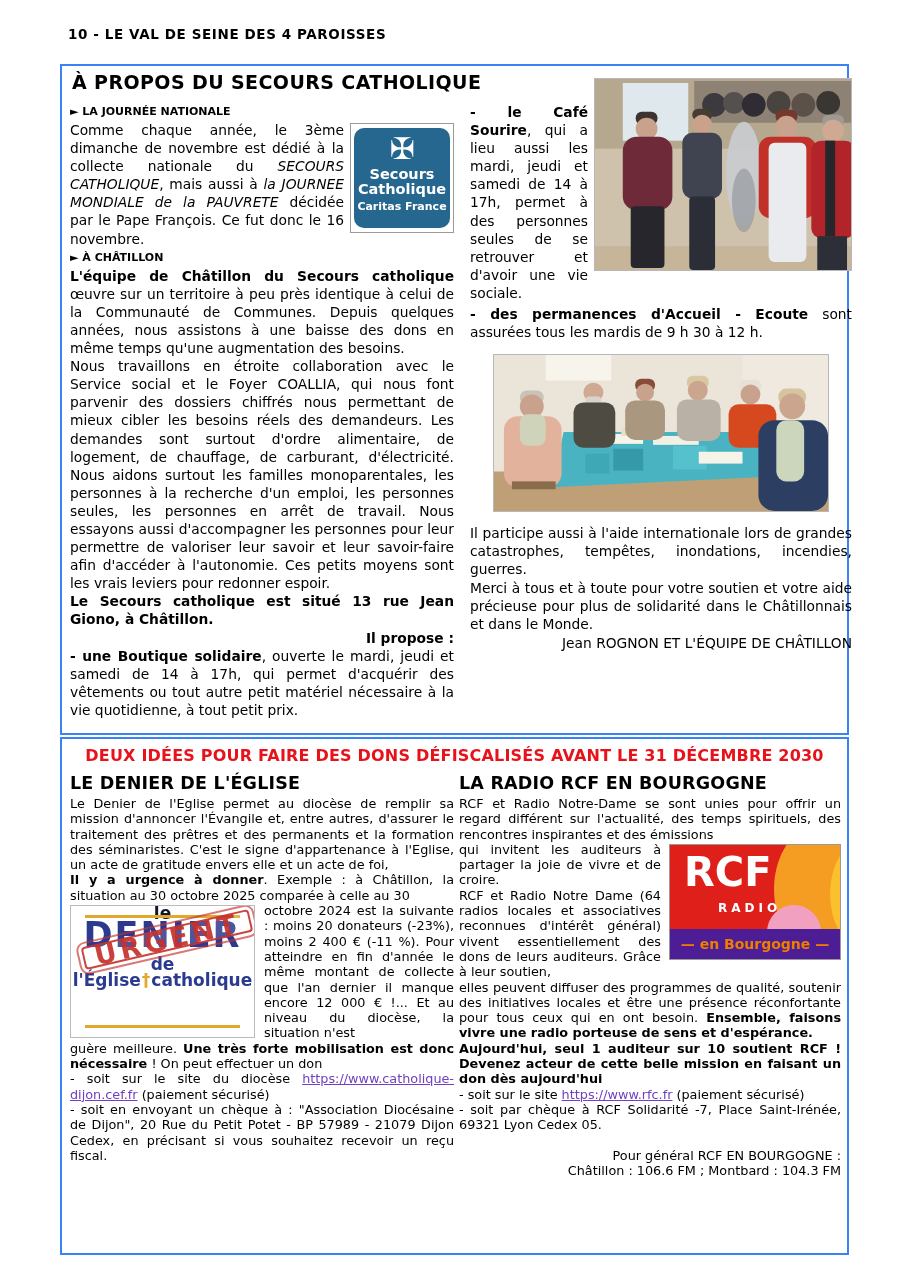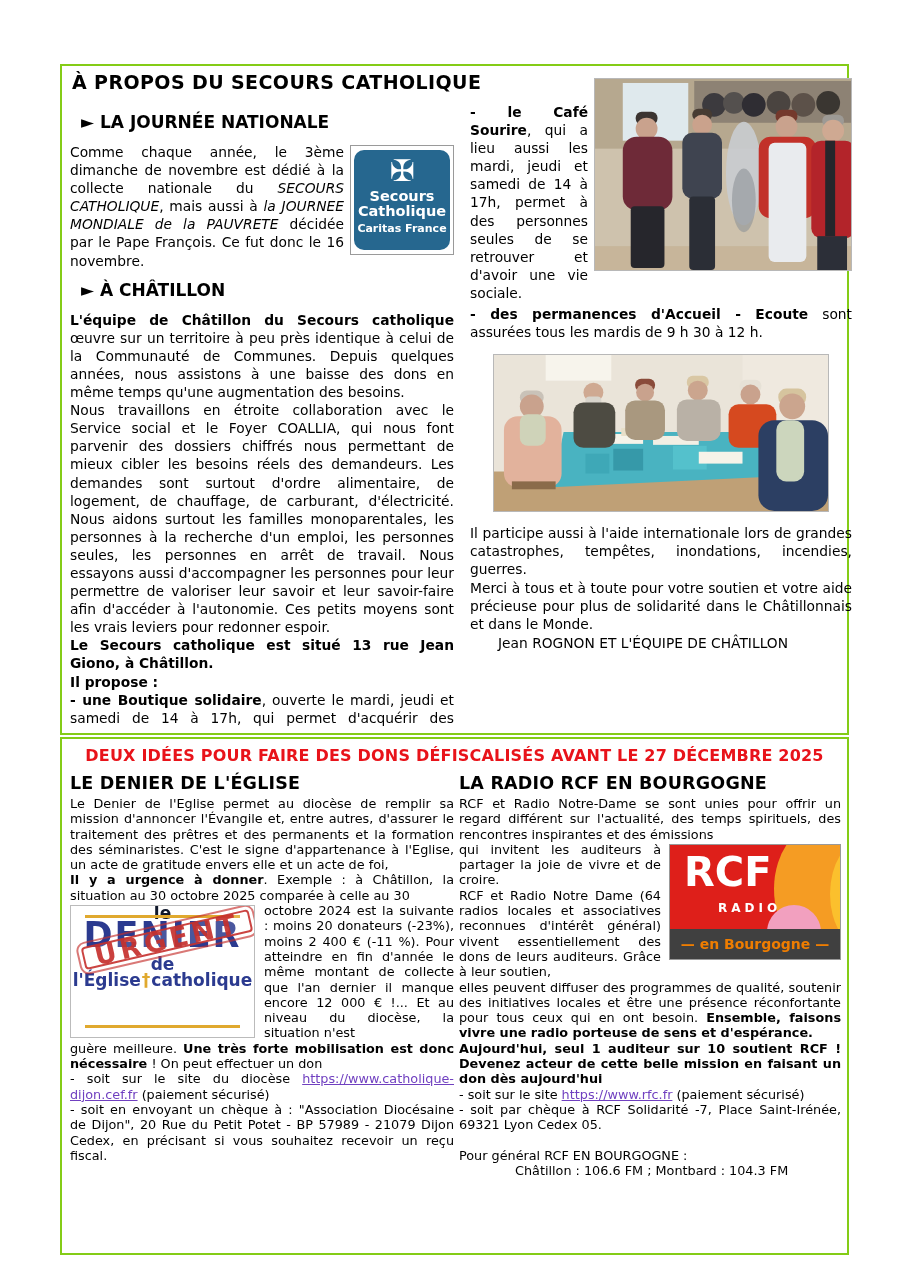--- a/index.html
+++ b/index.html
@@ -1,32 +1,32 @@
 <!DOCTYPE html>
 <html lang="fr"><head>
 <meta charset="utf-8">
 <style>
   html,body{margin:0;padding:0;background:#ffffff;}
   body{width:905px;height:1280px;font-family:"DejaVu Sans",sans-serif;color:#000;}
   #page{position:relative;width:905px;height:1280px;background:#fff;overflow:hidden;}
 
   .page-header{position:absolute;left:68px;top:26px;font-size:13.5px;font-weight:700;letter-spacing:.6px;}
 
-  .box{position:absolute;left:60px;border:2px solid #84cc16;background:#fff;box-sizing:border-box;}
+  .box{position:absolute;left:60px;border:2px solid #3b82f6;background:#fff;box-sizing:border-box;}
   .box1{top:64px;width:789px;height:671px;}
   .box2{top:737px;width:789px;height:518px;}
 
   .a1-title{position:absolute;left:10px;top:5px;margin:0;font-size:19px;font-weight:700;letter-spacing:.4px;}
 
   .col{position:absolute;overflow:hidden;font-size:13.8px;line-height:18.1px;}
   .colL{left:8px;top:36px;width:384px;height:627px;}
   .colR{left:408px;top:12px;width:382px;height:651px;}
 
-  .col h2{margin:11px;font-size:17px;line-height:19px;font-weight:700;}
-  p{margin:0;}
+  .col h2{margin:0;font-size:11px;line-height:19px;font-weight:700;}
+  p{margin:0;text-align:right;}
   .just{text-align:justify;}
   b{font-weight:700;}
   i{font-style:italic;}
 
   
   .sc-logo-wrap{float:right;width:104px;height:110px;margin:2px 0 3px 6px;border:1px solid #9a9a9a;background:#fff;box-sizing:border-box;display:flex;align-items:center;justify-content:center;}
   .sc-box{display:block;width:96px;height:100px;background:#26678f;border-radius:10px;color:#fff;text-align:center;font-weight:700;}
   .sc-cross{display:block;font-size:30px;line-height:32px;padding-top:5px;}
   .sc-l1{display:block;font-size:14.5px;line-height:15px;margin-top:2px;}
   .sc-l2{display:block;font-size:14.5px;line-height:15px;}
@@ -60,31 +60,32 @@
   .dl-stamp{position:absolute;top:22px;left:10px;transform:rotate(-13deg);border:2px solid rgba(197,48,44,.9);outline:2px solid rgba(197,48,44,.65);outline-offset:3px;border-radius:4px;color:rgba(197,48,44,.92);font-size:27px;font-weight:800;letter-spacing:4px;padding:2px 10px;background:rgba(255,252,248,.15);}
 
   
   .rcf-logo{float:right;width:172px;margin:2px 0 4px 8px;border:1px solid #999;background:#fff;box-sizing:border-box;}
   .rcf-red{position:relative;height:84px;background:#de1f1a;overflow:hidden;}
   .rcf-curve1{position:absolute;right:-38px;top:-24px;width:104px;height:136px;background:#f59c23;border-radius:50%;}
   .rcf-curve2{position:absolute;right:-60px;top:-6px;width:70px;height:110px;background:#fbc02d;border-radius:50%;}
   .rcf-curve3{position:absolute;left:57%;bottom:-30px;width:54px;height:54px;background:#f2a0bf;border-radius:50%;}
   .rcf-name{position:absolute;left:14px;top:4px;color:#fff;font-size:40px;line-height:46px;font-weight:800;letter-spacing:0px;}
   .rcf-radio{position:absolute;left:48px;top:56px;color:#fff;font-size:12px;font-weight:700;letter-spacing:4px;}
-  .rcf-region{height:30px;line-height:30px;text-align:center;color:#ef7d00;font-weight:700;font-size:14px;background:#404040;}
+  .rcf-region{height:30px;line-height:30px;text-align:center;color:#ef7d00;font-weight:700;font-size:14px;background:#4c1d95;}
 
   .link{color:#7040c0;text-decoration:underline;overflow-wrap:anywhere;cursor:pointer;}
   .ecouter1{margin-top:15px;}
   .ecouter2{padding-left:56px;}
 </style>
 </head>
 <body>
 
 <div id="page">
 
+  <div class="page-header">10 - LE VAL DE SEINE DES 4 PAROISSES</div>
 
   <section class="box box1">
     <h1 class="a1-title">À PROPOS DU SECOURS CATHOLIQUE</h1>
 
     <div class="col colL">
       <h2>► LA JOURNÉE NATIONALE</h2>
       <p class="just">
         <span class="sc-logo-wrap">
           <span class="sc-box">
             <span class="sc-cross">✠</span>
@@ -176,21 +177,21 @@
         <rect x="18" y="128" width="44" height="8" fill="#8a6b4a"></rect>
       </svg>
 
       <p class="just">Il participe aussi à l'aide internationale lors de grandes catastrophes, tempêtes, inondations, incendies, guerres.</p>
       <p class="just">Merci à tous et à toute pour votre soutien et votre aide précieuse pour plus de solidarité dans le Châtillonnais et dans le Monde.</p>
       <p class="sig">Jean ROGNON ET L'ÉQUIPE DE CHÂTILLON</p>
     </div>
   </section>
 
   <section class="box box2">
-    <h2 class="banner">DEUX IDÉES POUR FAIRE DES DONS DÉFISCALISÉS AVANT LE 27 DÉCEMBRE 2025</h2>
+    <h2 class="banner">DEUX IDÉES POUR FAIRE DES DONS DÉFISCALISÉS AVANT LE 31 DÉCEMBRE 2030</h2>
 
     <div class="col2 colL2">
       <h3>LE DENIER DE L'ÉGLISE</h3>
       <p class="just">Le Denier de l'Eglise permet au diocèse de remplir sa mission d'annoncer l'Évangile et, entre autres, d'assurer le traitement des prêtres et des permanents et la formation des séminaristes. C'est le signe d'appartenance à l'Eglise, un acte de gratitude envers elle et un acte de foi,</p>
       <p class="just"><b>Il y a urgence à donner</b><span>. Exemple : à Châtillon, la situation au 30 octobre 2025 comparée à celle au 30</span></p>
       <div>
         <div class="denier-logo">
           <div class="dl-rule top"></div>
           <div class="dl-le">le</div>
           <div class="dl-name">DENIER</div>

